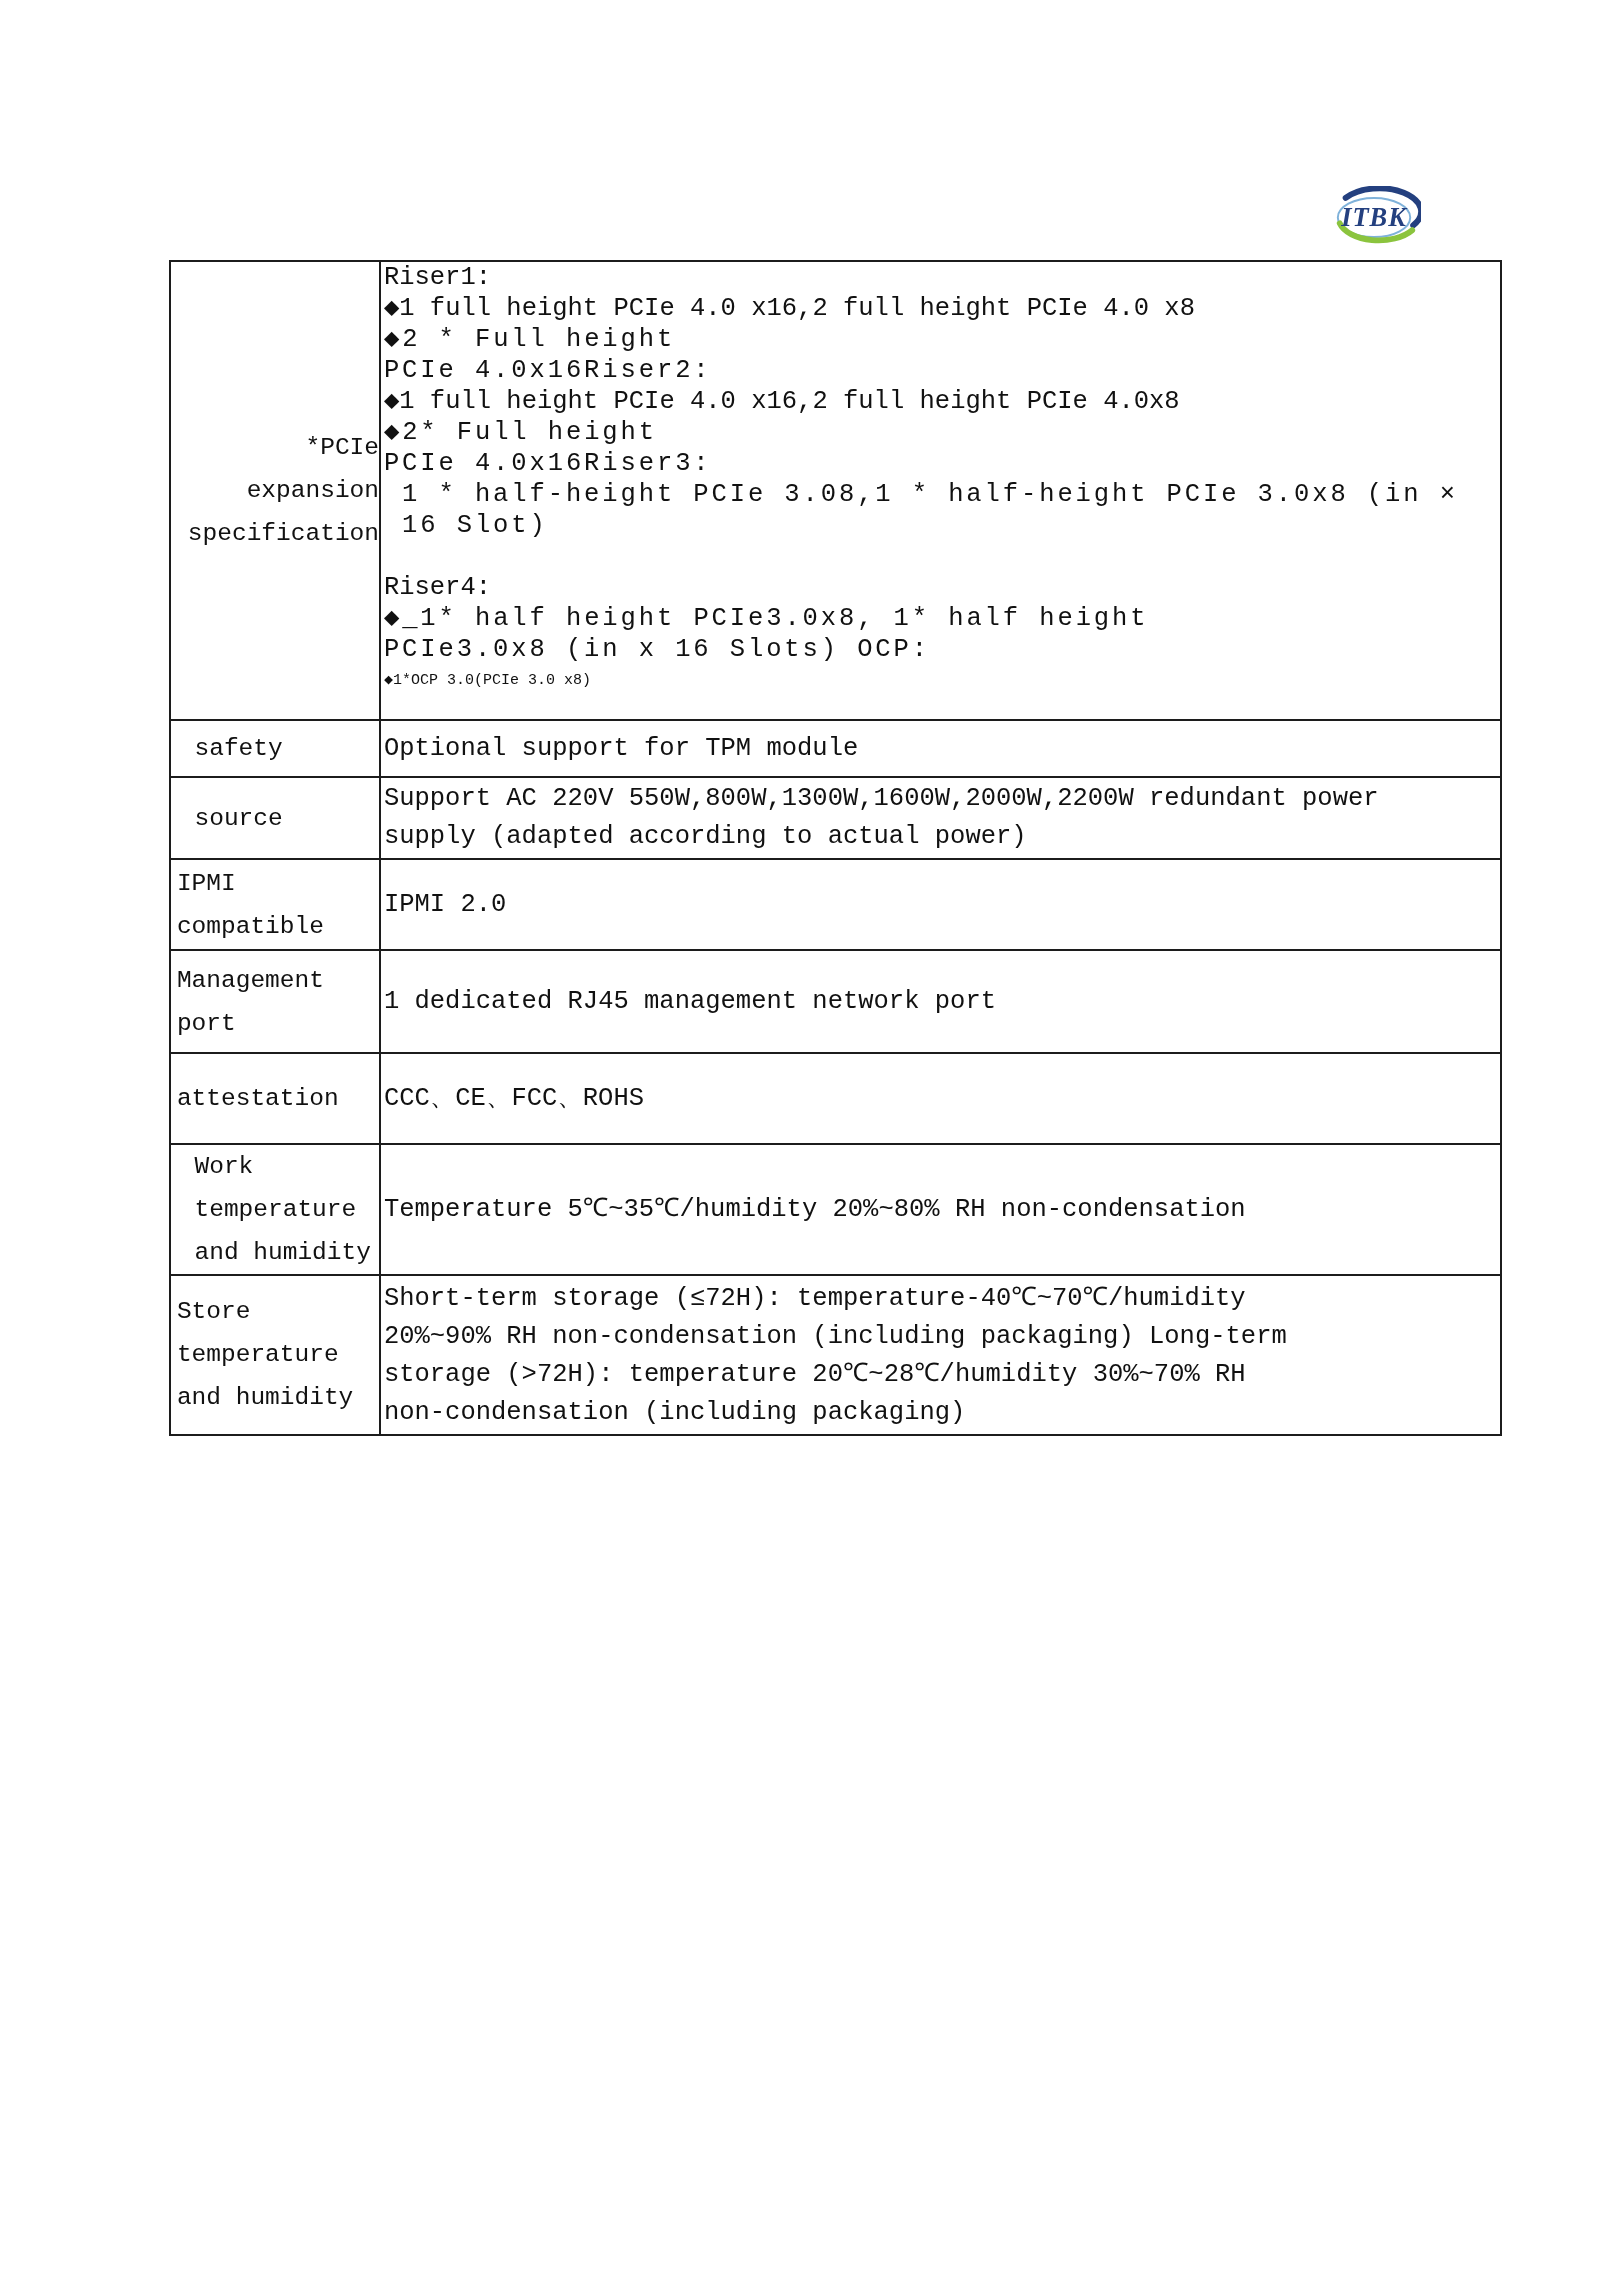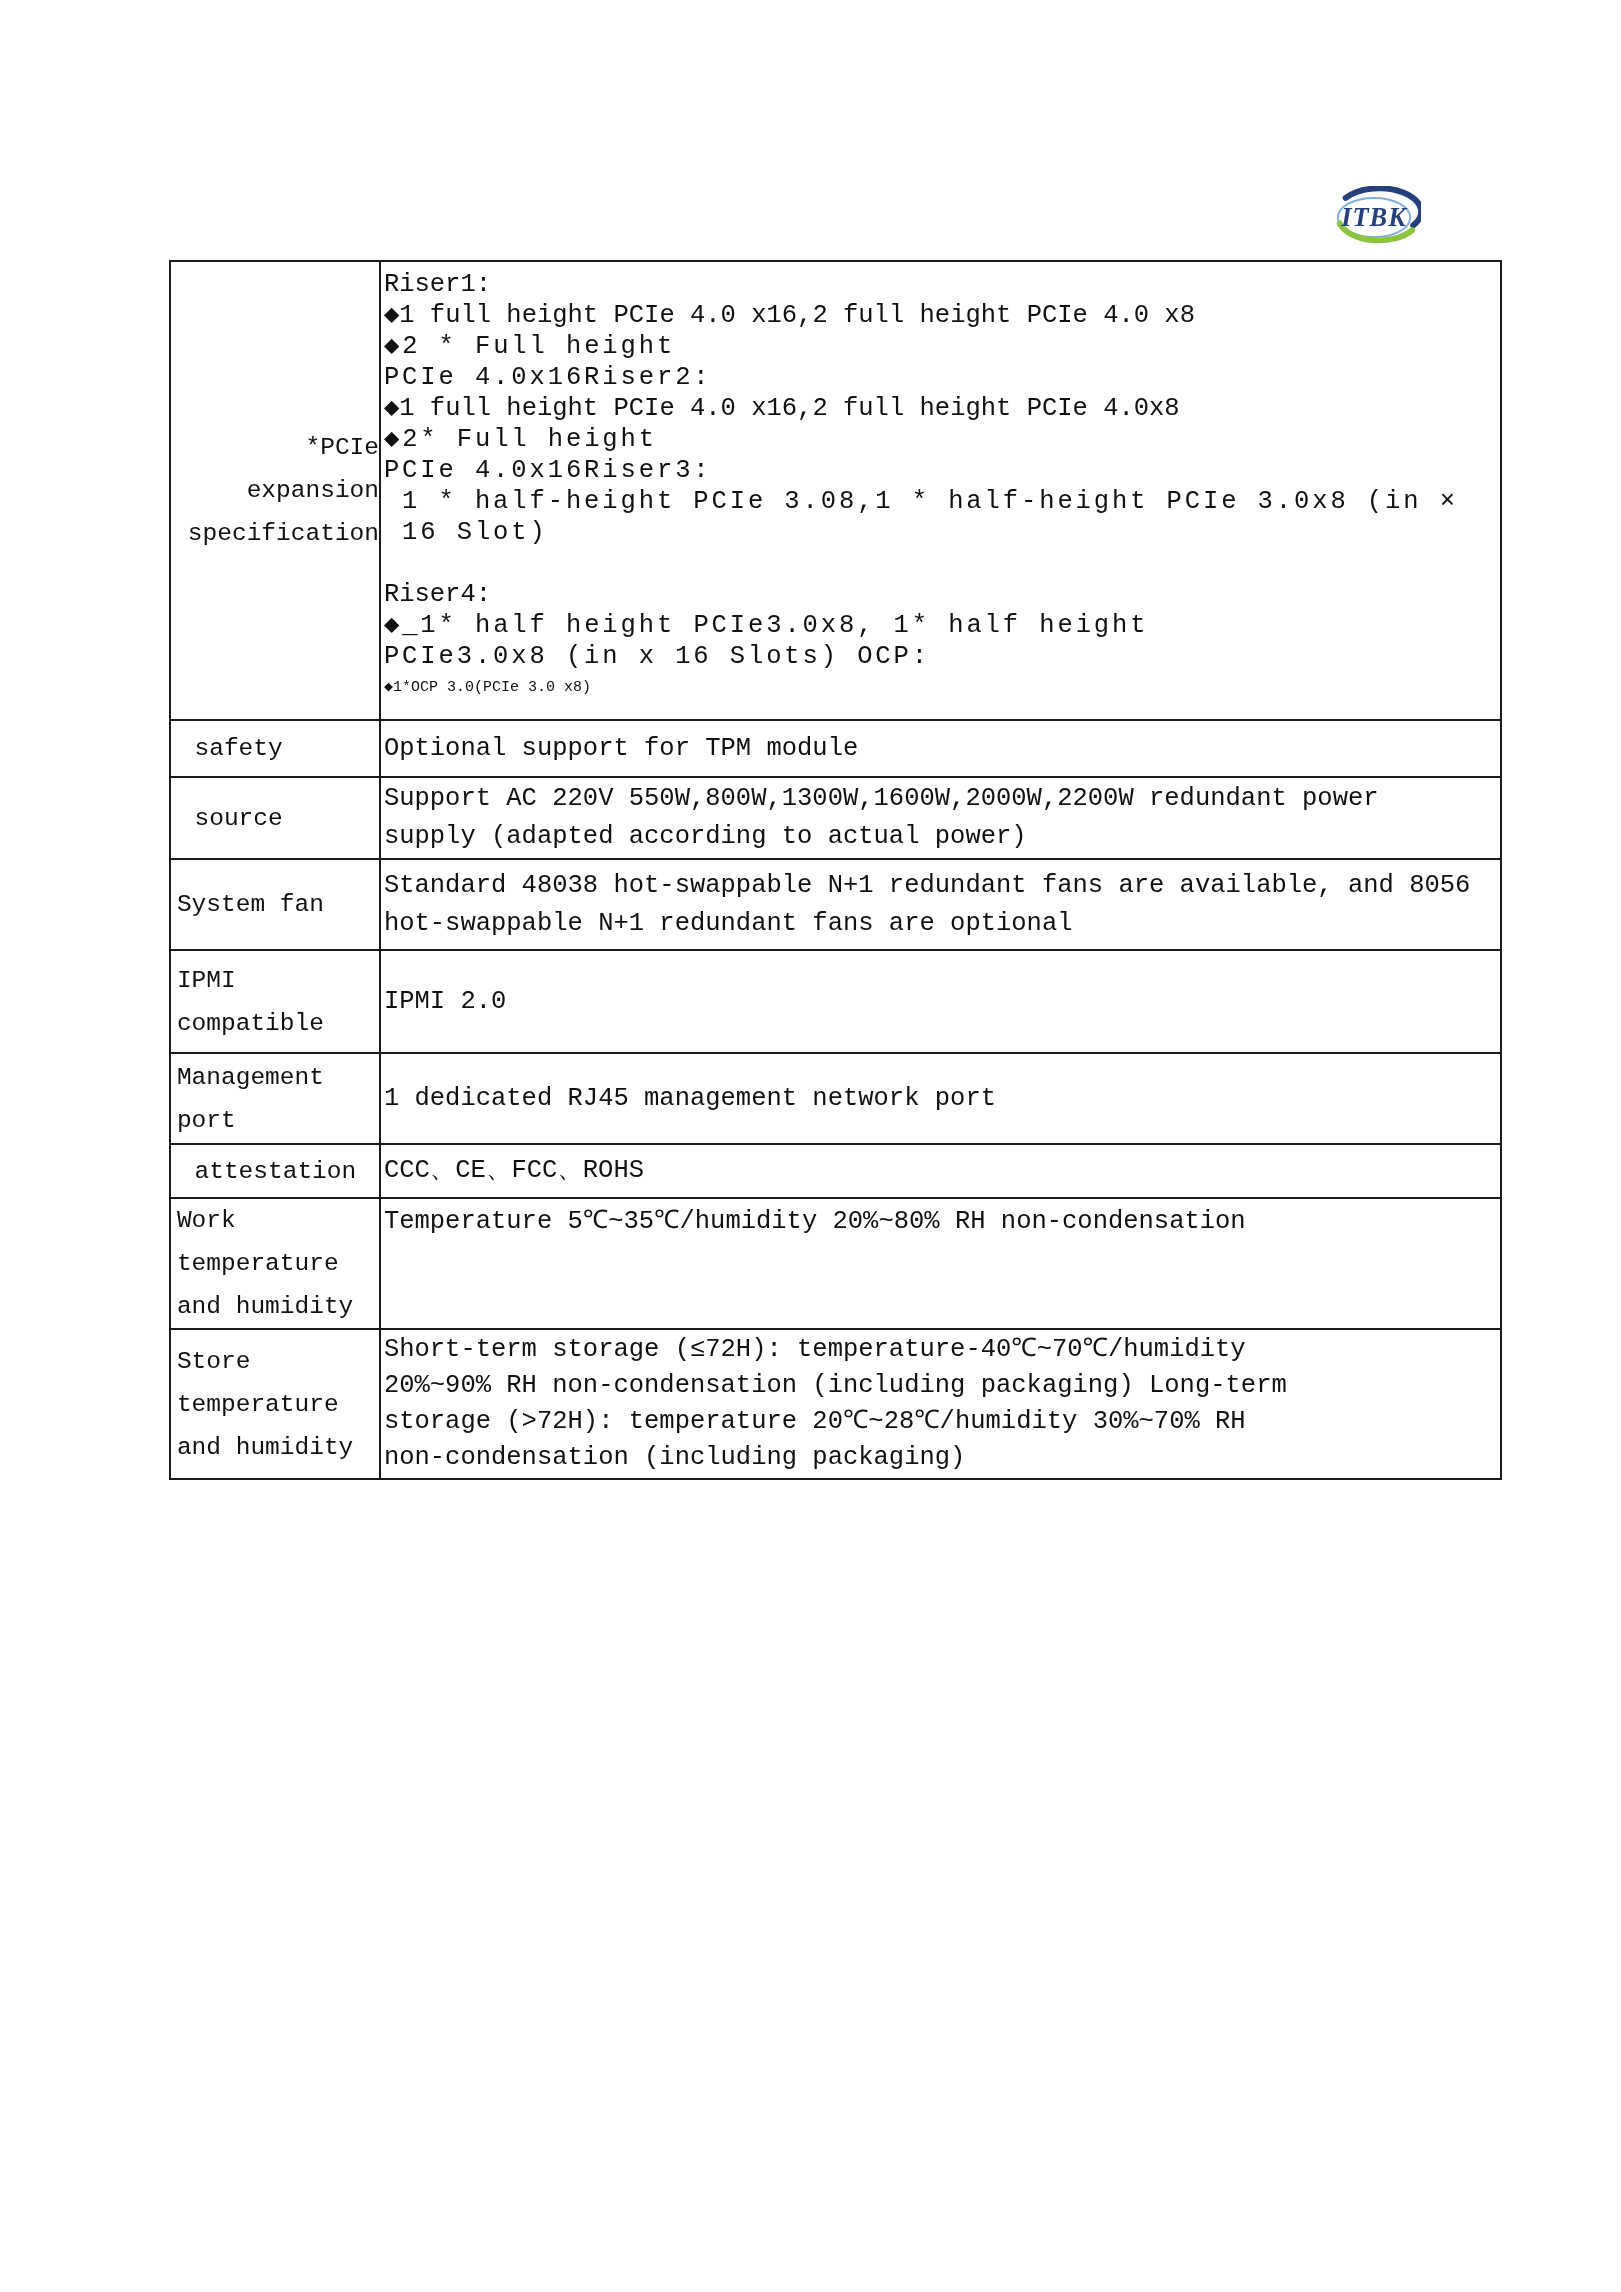--- a/index.html
+++ b/index.html
@@ -70,21 +70,21 @@
   .spec-table tr:nth-child(5) { height: 103px; margin-left: 22px; }
   .spec-table tr:nth-child(6) { height: 91px; }
   .spec-table tr:nth-child(7) { height: 54px; }
   .spec-table tr:nth-child(8) { height: 124px; padding-left: 37px; }
   .spec-table tr:nth-child(9) { height: 150px; }
 
   
   .spec-table tr:nth-child(1) .label-cell { text-align: right; padding-right: 0; margin-left: 24px; }
   .spec-table tr:nth-child(1) .value-cell {
     vertical-align: top;
-    padding-top: 7px;
+    padding-top: 0;
     line-height: 31px;
   }
   .spec-table tr:nth-child(1) .line:last-child { font-size: 15px; letter-spacing: 0; }
   .spec-table tr:nth-child(2) .label-cell,
   .spec-table tr:nth-child(3) .label-cell,
   .spec-table tr:nth-child(7) .label-cell { padding-left: 23.5px; }
   .spec-table tr:nth-child(8) .value-cell { vertical-align: top; padding-top: 3.9px; }
   .spec-table tr:nth-child(9) .value-cell { line-height: 36px; }
 </style>
 </head>
@@ -131,27 +131,20 @@
         </td>
       </tr>
       <tr>
         <td class="label-cell">source</td>
         <td class="value-cell">
           <div class="line">Support AC 220V 550W,800W,1300W,1600W,2000W,2200W redundant power</div>
           <div class="line">supply (adapted according to actual power)</div>
         </td>
       </tr>
       <tr>
-        <td class="label-cell">System fan</td>
-        <td class="value-cell">
-          <div class="line">Standard 48038 hot-swappable N+1 redundant fans are available, and 8056</div>
-          <div class="line">hot-swappable N+1 redundant fans are optional</div>
-        </td>
-      </tr>
-      <tr>
         <td class="label-cell">IPMI compatible</td>
         <td class="value-cell">
           <div class="line">IPMI 2.0</div>
         </td>
       </tr>
       <tr>
         <td class="label-cell">Management port</td>
         <td class="value-cell">
           <div class="line">1 dedicated RJ45 management network port</div>
         </td>

